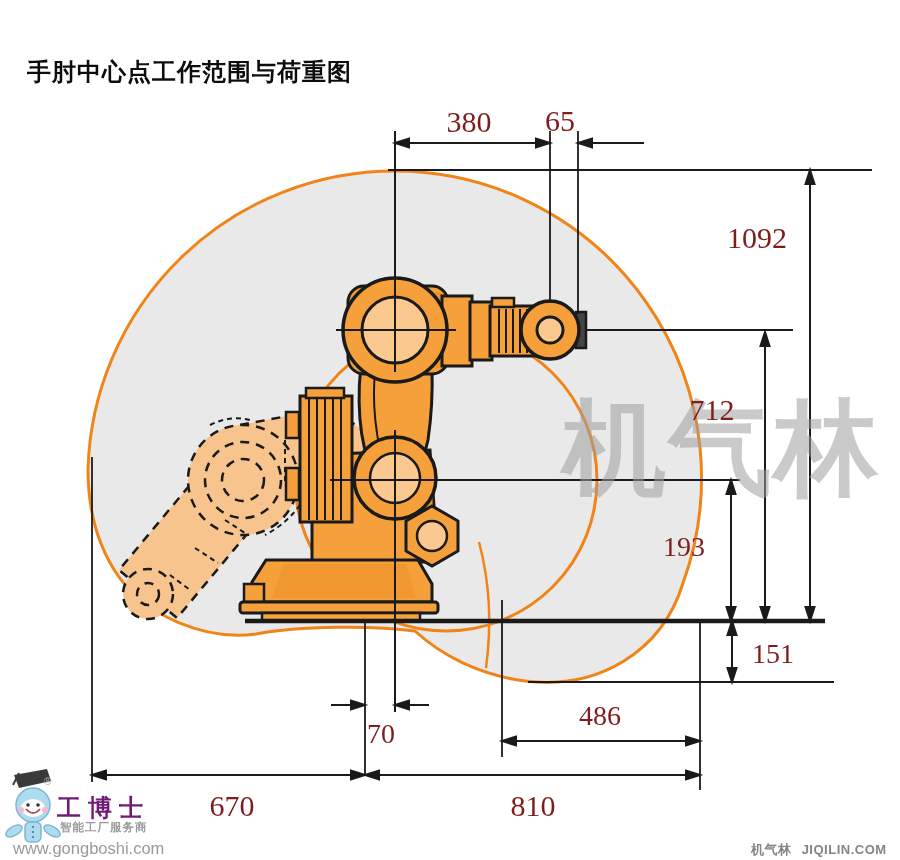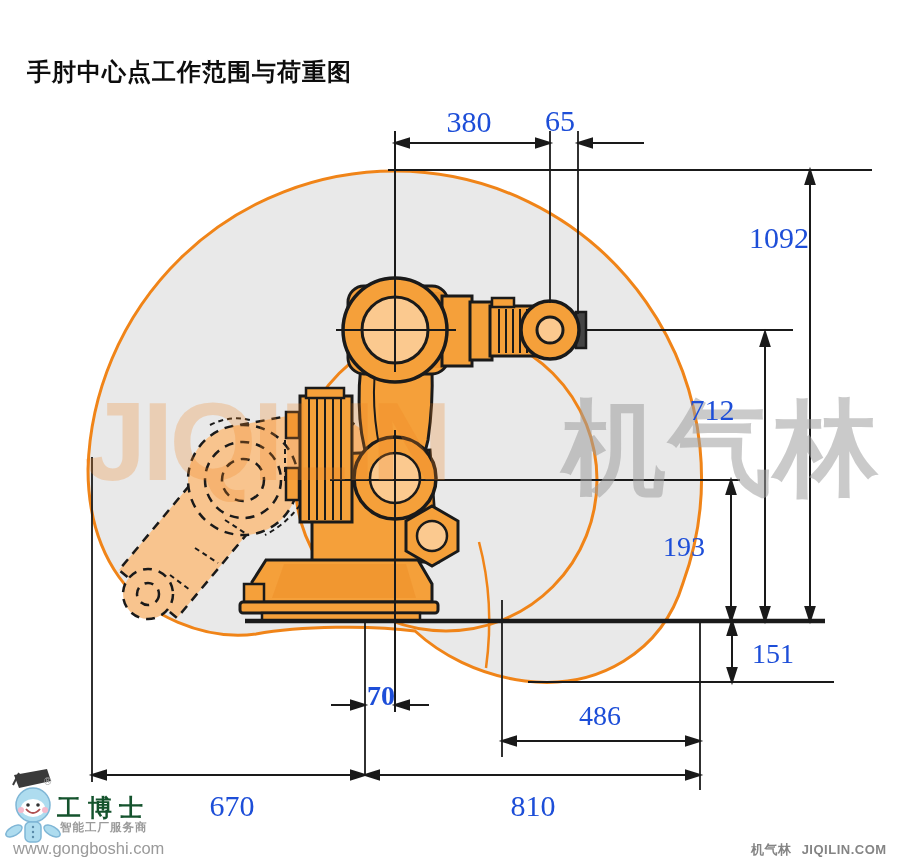--- a/index.html
+++ b/index.html
@@ -1,31 +1,31 @@
 <!DOCTYPE html>
 <html><head>
 <meta charset="utf-8">
 <style>
   html,body{margin:0;padding:0;background:#fff;}
   #stage{position:relative;width:900px;height:860px;background:#ffffff;overflow:hidden;
          font-family:"Liberation Sans","DejaVu Sans",sans-serif;}
   #stage svg{position:absolute;left:0;top:0;}
-  .lbl{position:absolute;transform:translate(-50%,-50%);white-space:nowrap;color:#1d4ed8;
+  .lbl{position:absolute;transform:translate(-50%,-50%);white-space:nowrap;color:#7f1d1d;
        font-family:"Liberation Serif","DejaVu Serif",serif;}
   .dim-lg{font-size:30px;}
   .dim-md{font-size:28px;}
   .title{position:absolute;left:27px;top:56px;font-size:24px;font-weight:bold;color:#0d0d0d;
          letter-spacing:1px;font-family:"Liberation Sans","DejaVu Sans",sans-serif;}
   .wm-latin{position:absolute;left:84px;top:386px;font-size:112px;font-weight:bold;
             color:rgba(240,130,30,0.26);letter-spacing:-4px;line-height:1;}
   .wm-cjk{position:absolute;left:562px;top:396px;font-size:104px;font-weight:bold;
           color:rgba(158,158,158,0.55);letter-spacing:2px;line-height:1;}
   .footer-right{position:absolute;left:751px;top:841px;font-size:13px;font-weight:bold;
                 color:#848484;letter-spacing:0.5px;}
-  .gb-name{position:absolute;left:57px;top:792px;font-size:24px;font-weight:bold;color:#14532d;
+  .gb-name{position:absolute;left:57px;top:792px;font-size:24px;font-weight:bold;color:#701a75;
            letter-spacing:7px;font-family:"Liberation Serif","DejaVu Serif",serif;}
   .gb-tag{position:absolute;left:60px;top:820px;font-size:11.5px;color:#9a9a9a;letter-spacing:1px;font-weight:bold;}
   .gb-url{position:absolute;left:13px;top:831px;font-size:16.5px;color:#9a9a9a;margin-top:8px;}
   .gb-reg{position:absolute;left:44px;top:776px;font-size:10px;color:#aaaaaa;}
 </style>
 </head>
 <body>
 
 <div id="stage">
 
@@ -204,31 +204,30 @@
     <ellipse cx="9" cy="66" rx="9" ry="4.5" fill="#AEDCEF" stroke="#7FB6D6" stroke-width="1.5" transform="rotate(-30 9 66)"></ellipse>
     <ellipse cx="47" cy="66" rx="9" ry="4.5" fill="#AEDCEF" stroke="#7FB6D6" stroke-width="1.5" transform="rotate(30 47 66)"></ellipse>
     <circle cx="28" cy="62" r="1.2" fill="#5a8aa8"></circle>
     <circle cx="28" cy="67" r="1.2" fill="#5a8aa8"></circle>
     <circle cx="28" cy="72" r="1.2" fill="#5a8aa8"></circle>
   </g>
 </svg>
 
   <div class="title">手肘中心点工作范围与荷重图</div>
 
-  <div class="wm-latin">JIQILIN</div>
   <div class="wm-cjk">机气林</div>
 
   <div class="lbl dim-lg" style="left:469px;top:122px;">380</div>
   <div class="lbl dim-lg" style="left:560px;top:121px;">65</div>
-  <div class="lbl dim-lg" style="left:757px;top:238px;margin-left:22px;">1092</div>
+  <div class="lbl dim-lg" style="left:757px;top:238px;">1092</div>
   <div class="lbl dim-lg" style="left:712px;top:410px;">712</div>
   <div class="lbl dim-md" style="left:684px;top:547px;">193</div>
   <div class="lbl dim-md" style="left:773px;top:654px;">151</div>
   <div class="lbl dim-md" style="left:600px;top:716px;">486</div>
-  <div class="lbl dim-md" style="left:381px;top:696px;font-weight:bold;">70</div>
+  <div class="lbl dim-md" style="left:381px;top:734px;">70</div>
   <div class="lbl dim-lg" style="left:232px;top:806px;">670</div>
   <div class="lbl dim-lg" style="left:533px;top:806px;">810</div>
 
   <div class="gb-reg">®</div>
   <div class="gb-name">工博士</div>
   <div class="gb-tag">智能工厂服务商</div>
   <div class="gb-url">www.gongboshi.com</div>
 
   <div class="footer-right">
     <span>机气林</span>

